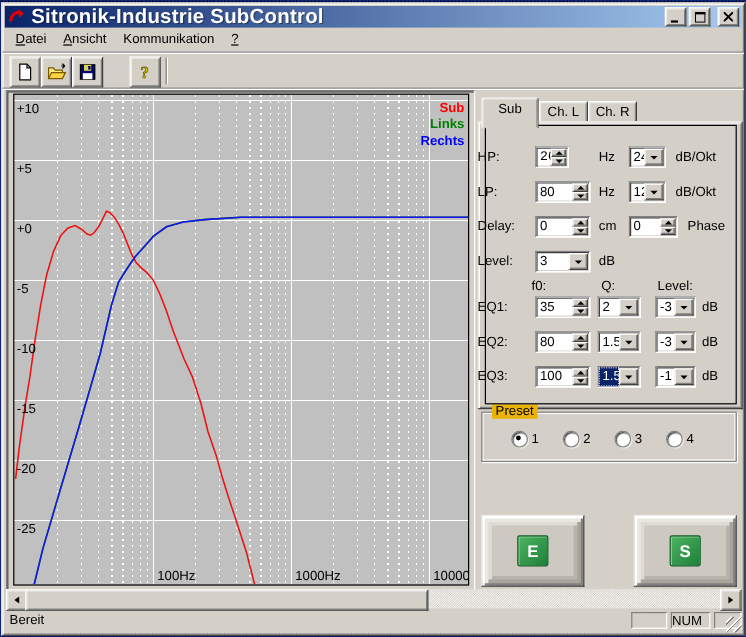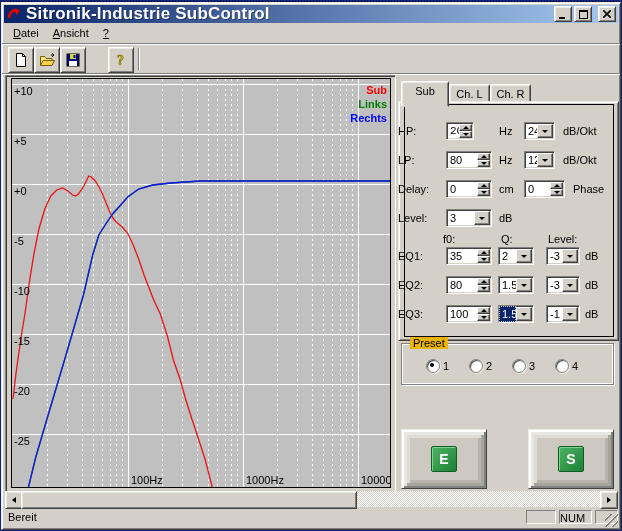--- a/index.html
+++ b/index.html
@@ -128,20 +128,21 @@
         <svg width="8" height="8">
             <path d="M0 0 L8 8 M8 0 L0 8" stroke="#000" stroke-width="1.6"></path>
           </svg>
       </div>
     </div>
   </div>
 
   <div class="menubar" id="menubar">
       <div class="menu-item"><span class="u">D</span>atei</div>
       <div class="menu-item"><span class="u">A</span>nsicht</div>
+      <div class="menu-item">Kommunikation</div>
       <div class="menu-item"><span class="u">?</span></div>
     </div>
   <div class="etched" style="top:40px;"></div>
 
   <div class="toolbar">
     <div class="toolbtn" style="left:4px;">
       <svg width="16" height="16">
         <path d="M3.5 1.5 h6 l3 3 v10 h-9 z" fill="#fff" stroke="#000"></path>
         <path d="M9.5 1.5 v3 h3" fill="none" stroke="#000"></path>
       </svg>

